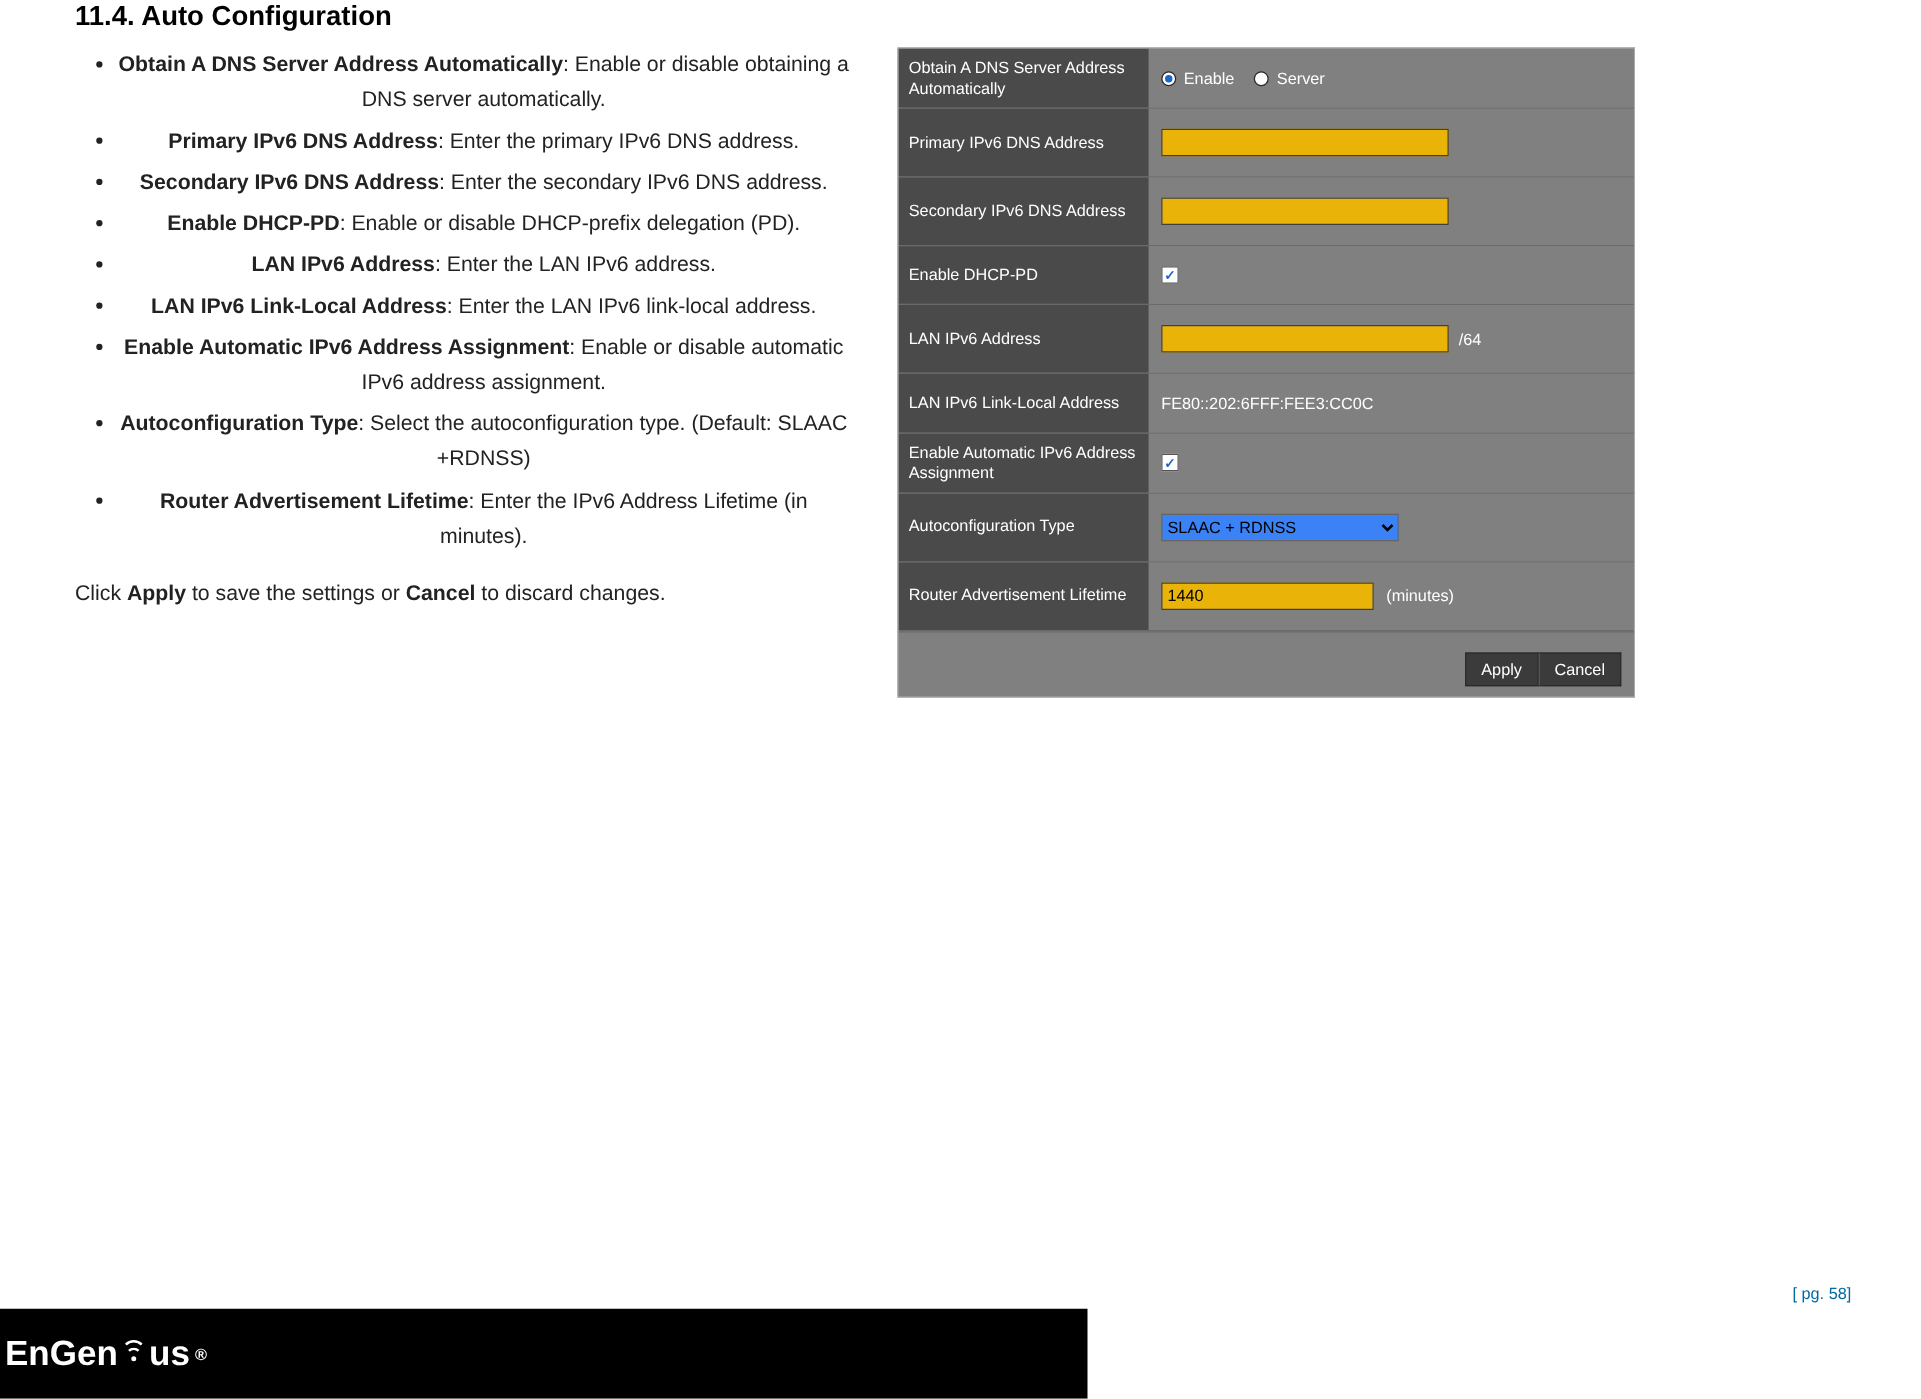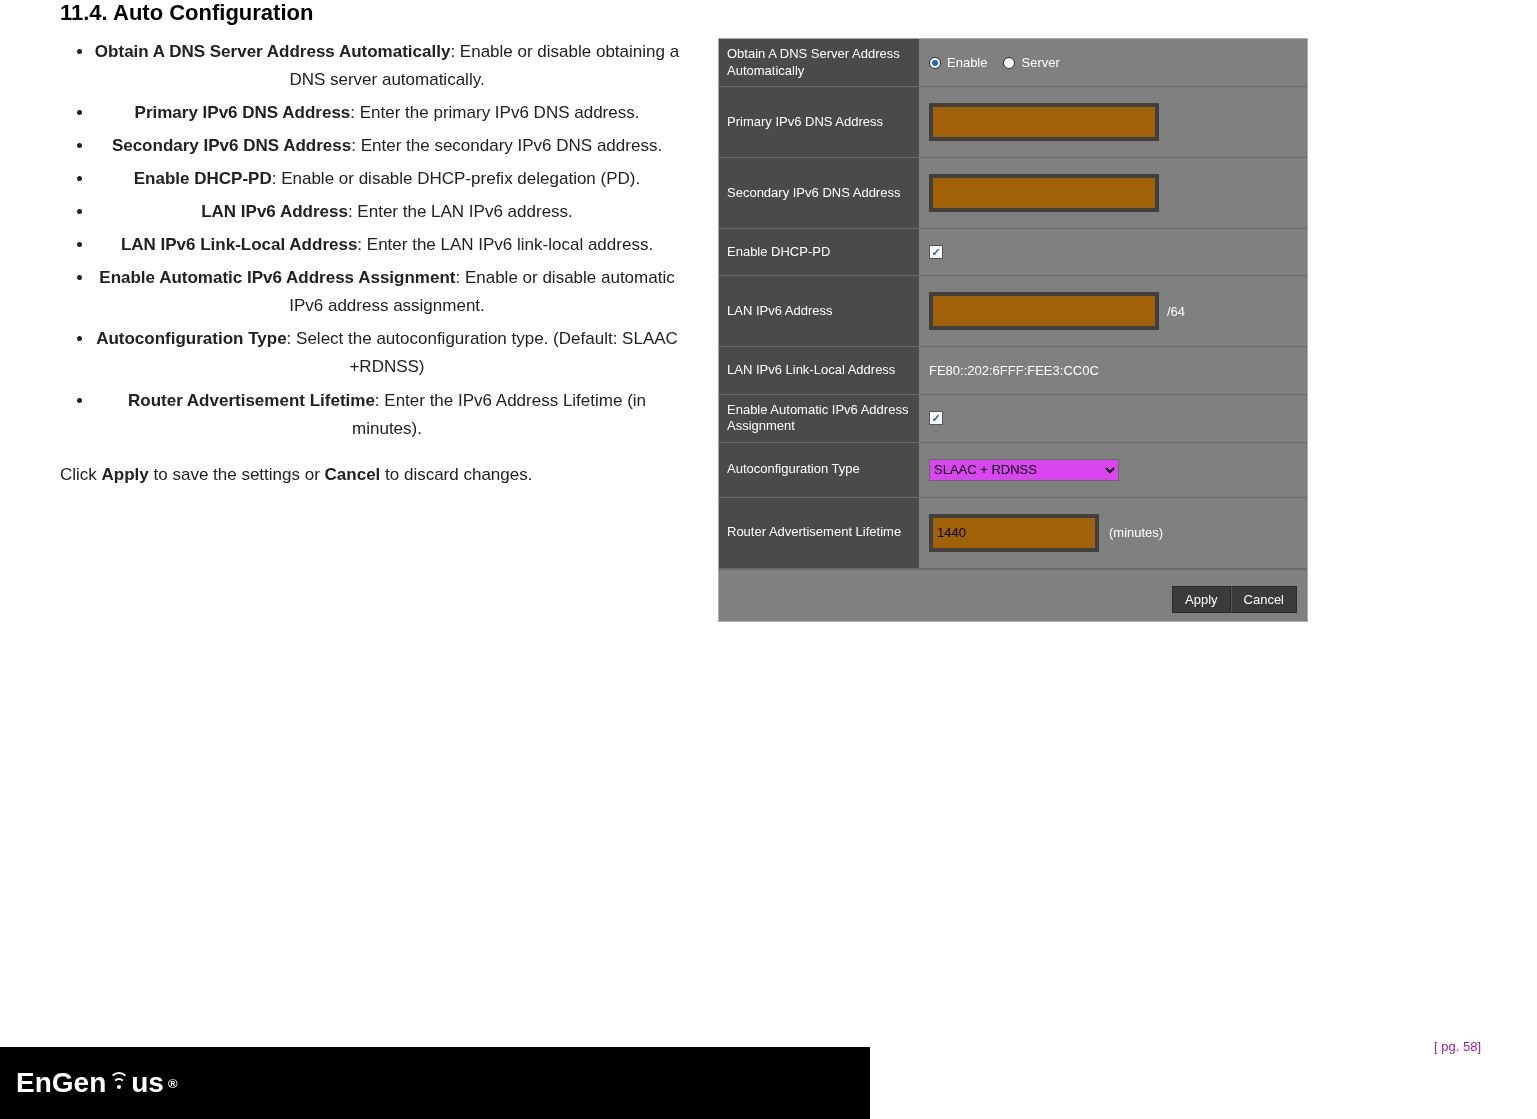--- a/index.html
+++ b/index.html
@@ -72,34 +72,34 @@
       width: 12px; height: 12px; border-radius: 50%;
       border: 1px solid #2a2a2a; background: #fff;
       display: inline-flex; align-items: center; justify-content: center;
     }
     .panel-value .radio-dot.sel::after {
       content: ""; width: 6px; height: 6px; border-radius: 50%;
       background: #1d66c9;
     }
     .panel-value label { margin-right: 10px; }
     .panel-value input[type=text] {
-      width: 230px; height: 38px;
-      border: 4px solid #404040; background: #a16207;
+      width: 230px; height: 22px;
+      border: 1px solid #404040; background: #eab308;
       font-size: 13px; padding: 0 4px; color: #000;
     }
     .panel-value input.narrow { width: 170px; }
     .panel-value .chk {
       width: 14px; height: 14px; background: #fff;
       border: 1px solid #555; display: inline-flex;
       align-items: center; justify-content: center;
       font-size: 11px; color: #1d66c9; font-weight: bold;
     }
     .panel-value select {
       width: 190px; height: 22px;
-      background: #d946ef; color: #000;
+      background: #3b82f6; color: #000;
       border: 1px solid #666; font-size: 13px;
     }
     .panel-value .static { color: #fff; }
     .panel-value .suffix { color: #fff; margin-left: 2px; }
     .panel-value .unit { color: #fff; margin-left: 4px; }
 
     .panel-actions {
       background: #808080;
       display: flex; justify-content: flex-end;
       padding: 16px 10px 8px;
@@ -115,21 +115,21 @@
     .panel-actions button + button { border-left: 1px solid #555; }
 
     .footer {
       position: absolute;
       bottom: 0; left: 0; right: 0;
       height: 100px;
     }
     .footer .blackbar {
       position: absolute; left: 0; top: 28px;
       width: 870px; height: 72px; background: #000;
-      display: flex; align-items: center; padding-left: 16px; text-decoration: underline;
+      display: flex; align-items: center; padding-left: 4px; text-decoration: underline;
     }
     .footer .logo {
       color: #fff; font-size: 28px; font-weight: 700;
       font-family: Arial, sans-serif;
       display: flex; align-items: center; gap: 2px;
     }
     .footer .logo .wave {
       display: inline-block; position: relative; width: 18px; height: 22px;
       margin: 0 1px 0 2px;
     }
@@ -140,22 +140,22 @@
       border-radius: 50% 50% 0 0 / 100% 100% 0 0;
     }
     .footer .logo .wave::before { width: 16px; height: 8px; top: 0; }
     .footer .logo .wave::after  { width: 9px;  height: 5px; top: 6px; }
     .footer .logo .wave .dot {
       position: absolute; left: 50%; top: 13px; transform: translateX(-50%);
       width: 4px; height: 4px; background: #fff; border-radius: 50%;
     }
     .footer .logo sup { font-size: 13px; margin-left: 2px; }
     .footer .pgnum {
-      position: absolute; right: 56px; top: 20px;
-      font-size: 13px; color: #a21caf;
+      position: absolute; right: 56px; top: 8px;
+      font-size: 13px; color: #0369a1;
     }
   </style>
 </head>
 <body>
 
 <div class="page">
   <h2 class="section-heading">11.4.  Auto Configuration</h2>
 
   <div class="content-row">
     <div class="doc-col">

